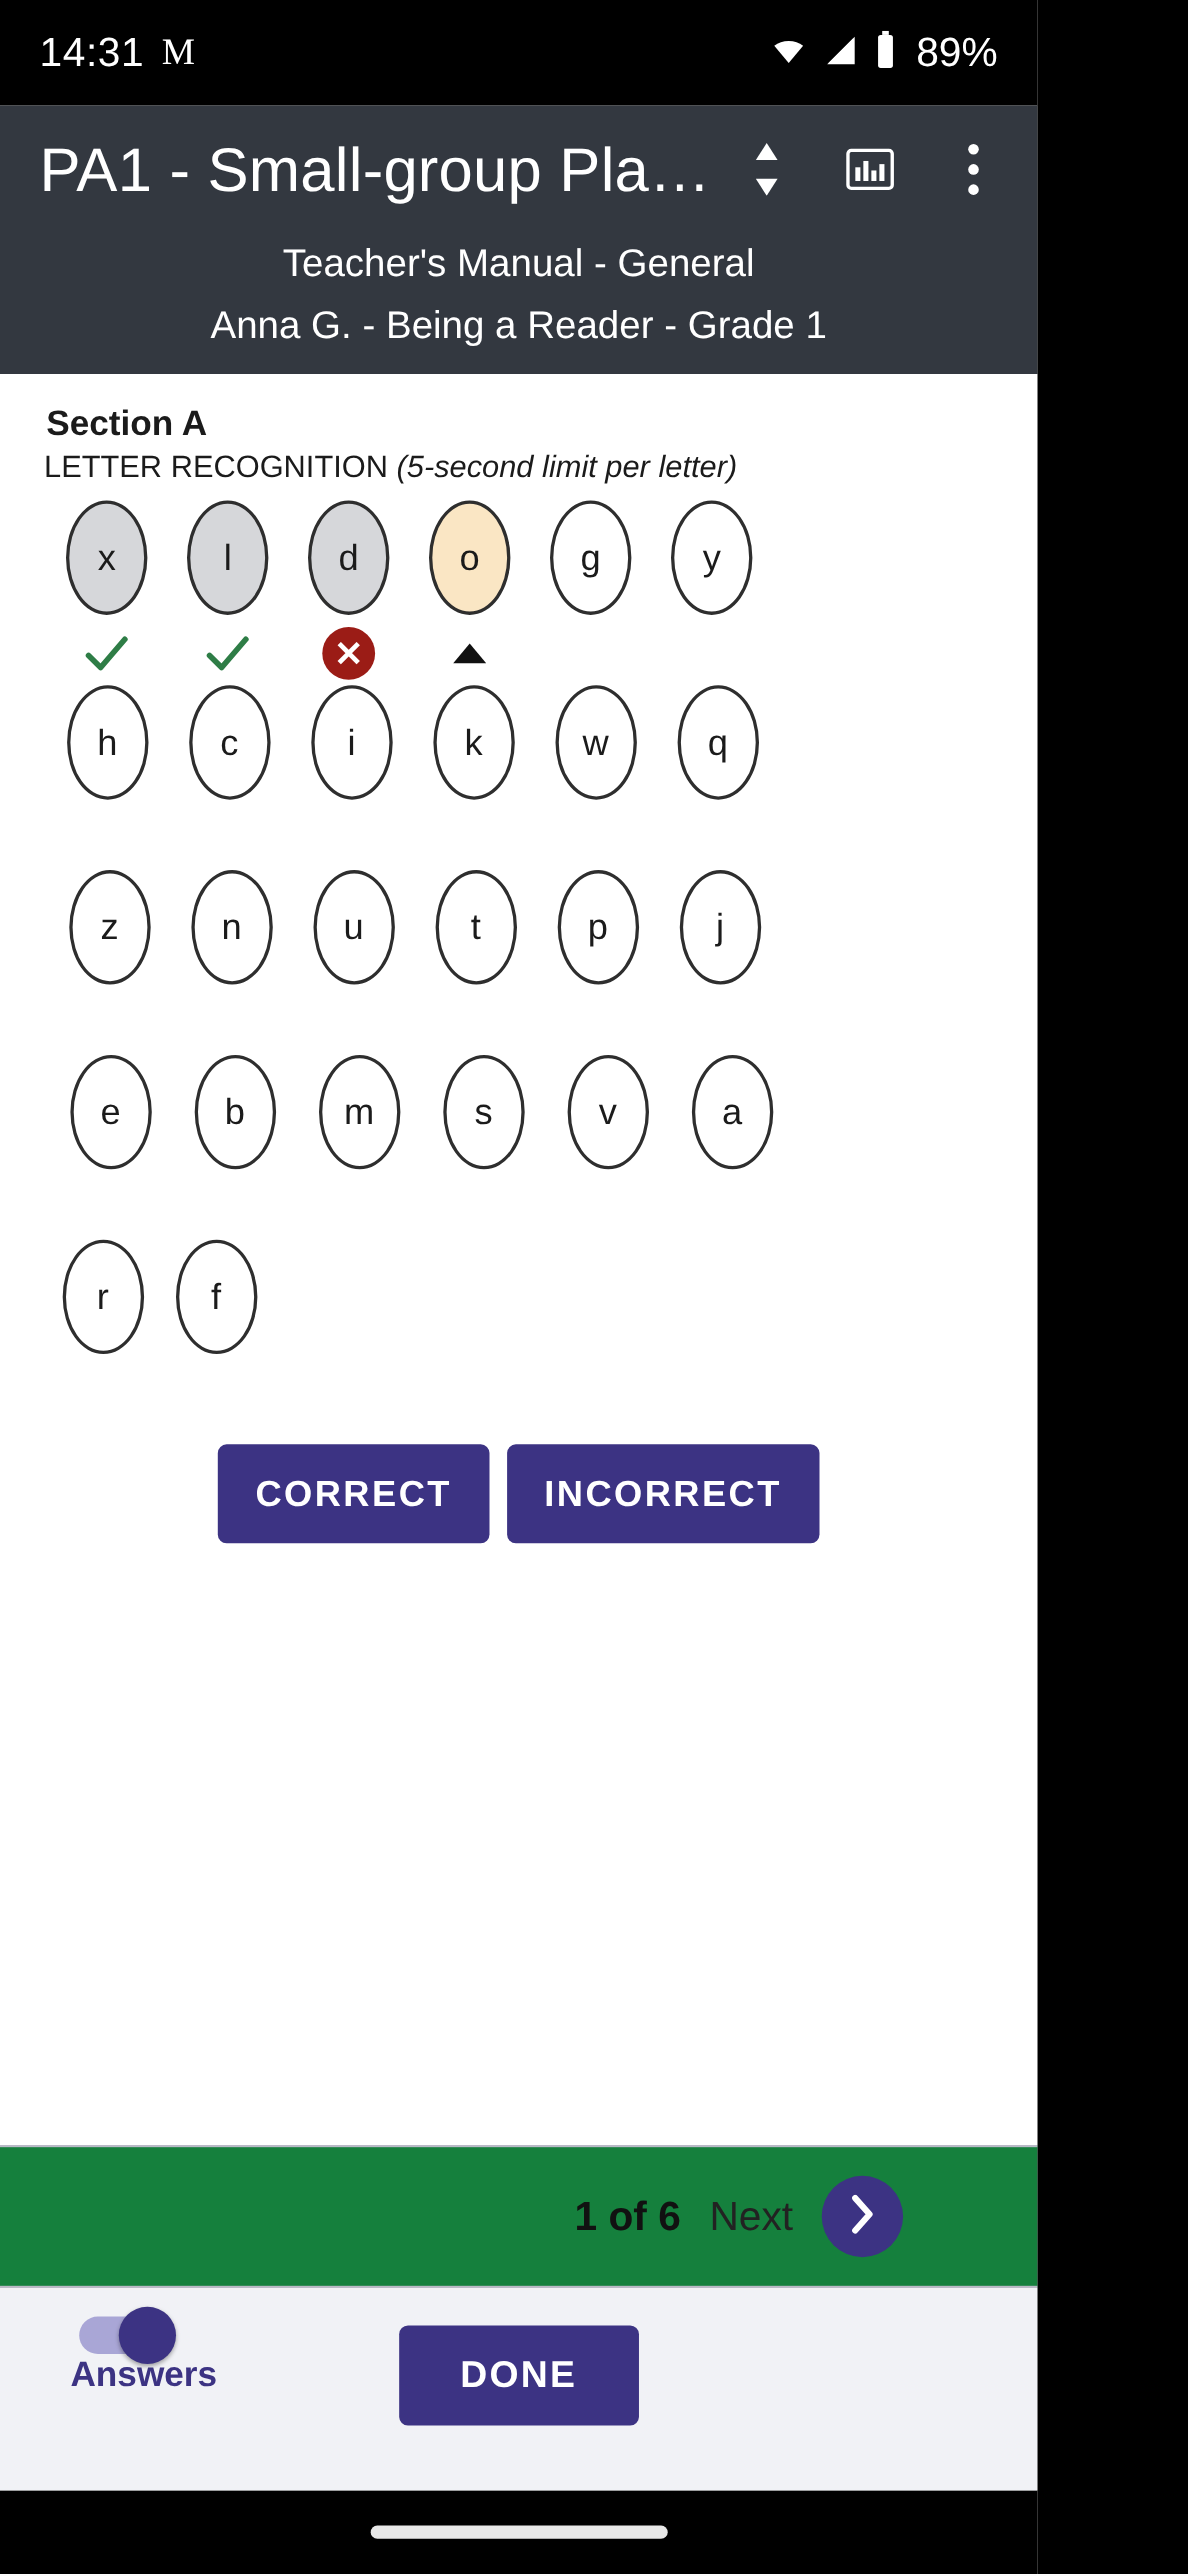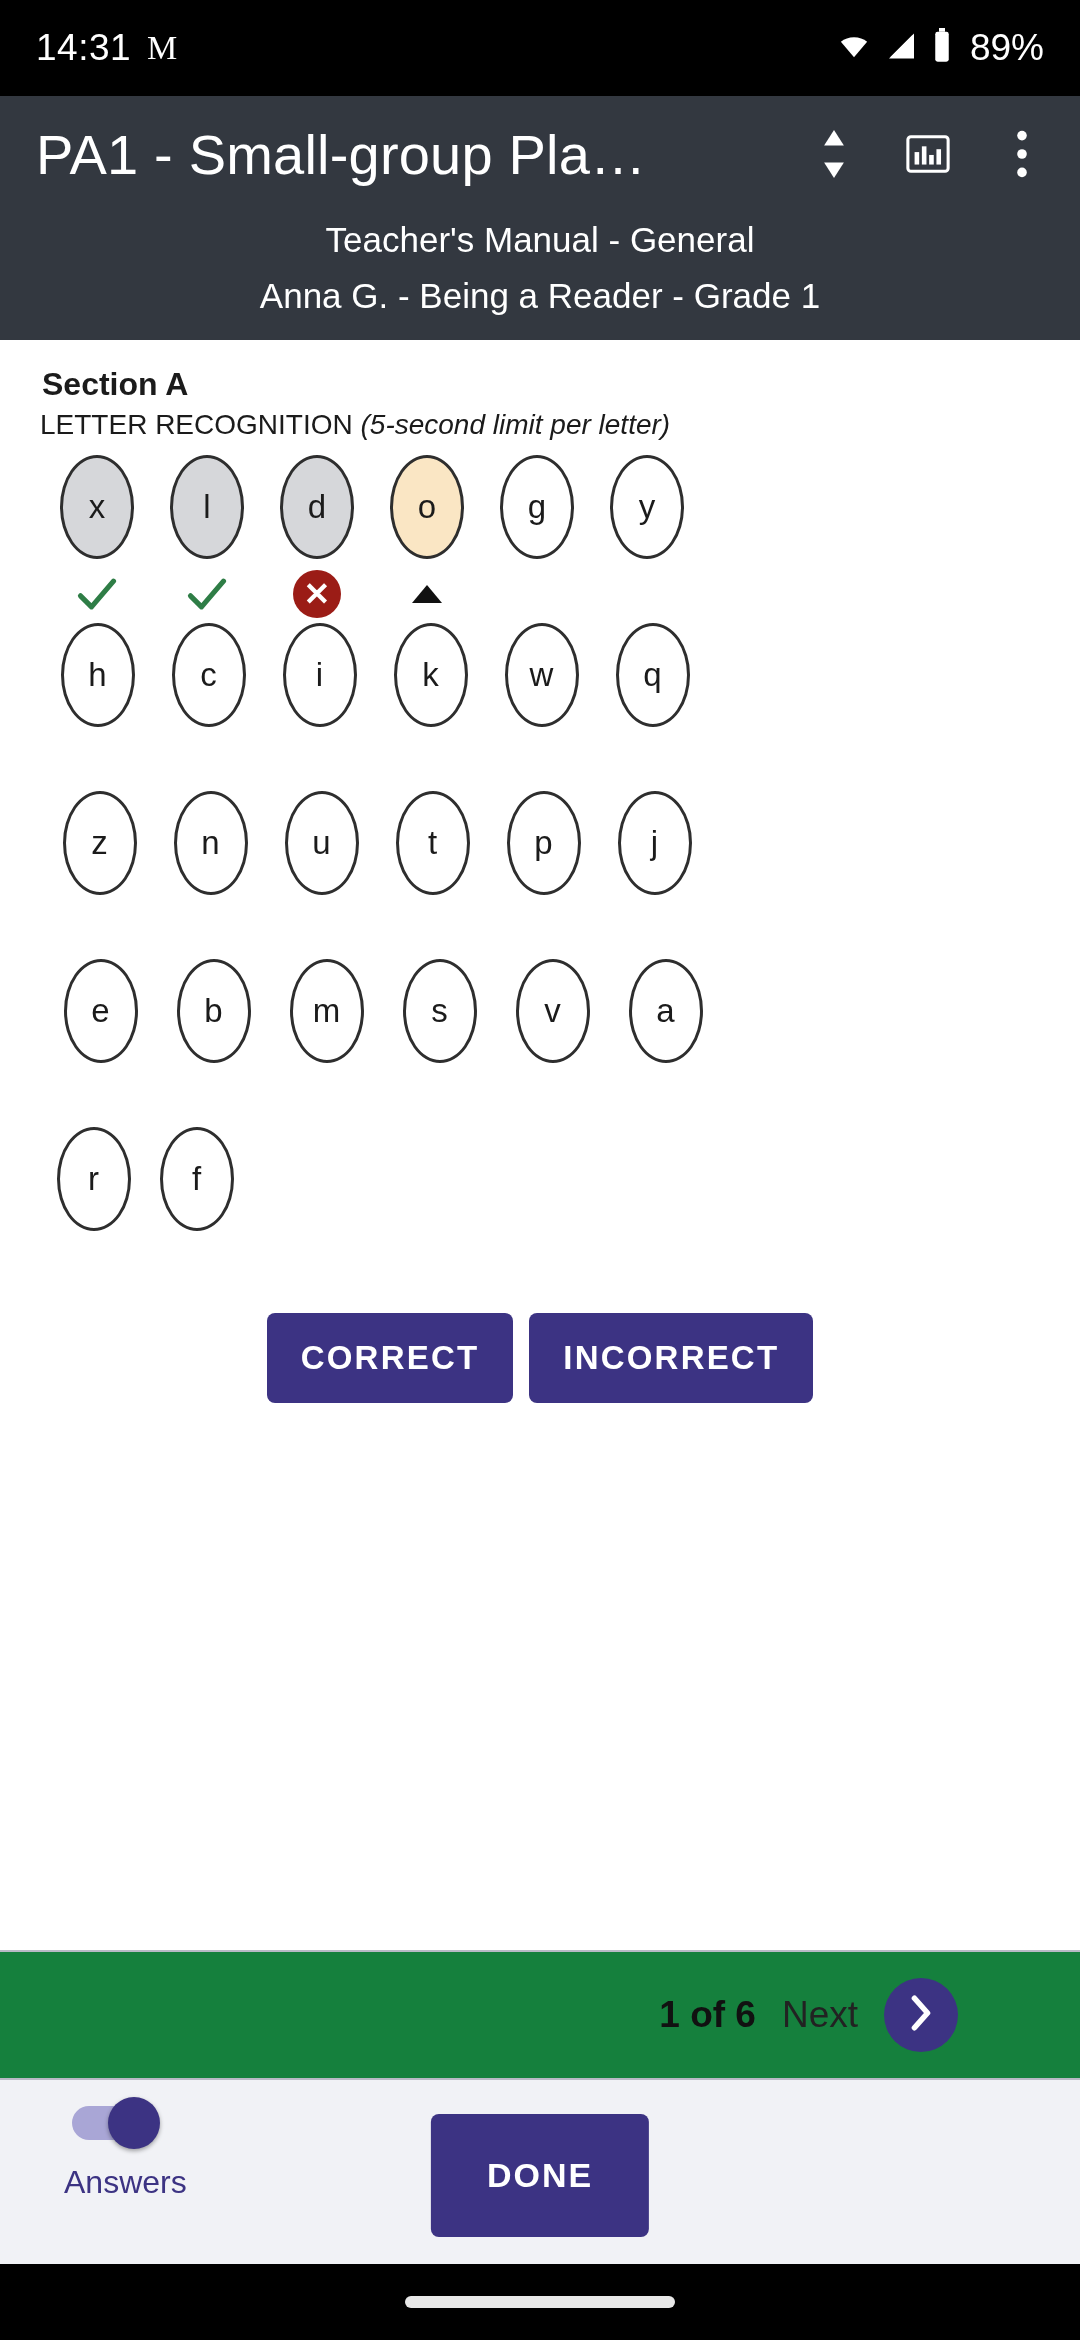--- a/index.html
+++ b/index.html
@@ -5,21 +5,21 @@
   * { box-sizing: border-box; margin: 0; padding: 0; }
   html, body {
     width: 1080px;
     height: 2340px;
     background: #000;
     font-family: "Liberation Sans", sans-serif;
     overflow: hidden;
   }
   .phone {
     position: relative;
-    width: 1080px;
+    width: 943px;
     height: 2340px;
     background: #ffffff;
     display: flex;
     flex-direction: column;
   }
 
   
   .statusbar {
     height: 96px;
     background: #000000;
@@ -221,36 +221,36 @@
   }
   .switch .knob {
     position: absolute;
     right: -8px; top: -9px;
     width: 52px; height: 52px;
     border-radius: 50%;
     background: #3c3383;
     box-shadow: 0 2px 4px rgba(0,0,0,.35);
   }
   .toggle-label {
-    margin-top: 24px;
     font-size: 32px;
     color: #3c3383;
+    font-weight: bold;
   }
   .done-btn {
     position: absolute;
     left: 50%;
     transform: translateX(-50%);
     background: #3c3383;
     color: #fff;
     border: none;
     border-radius: 8px;
     font-size: 34px;
     font-weight: bold;
     letter-spacing: 2px;
-    padding: 42px 56px;
+    padding: 26px 56px;
     top: 34px;
     font-family: "Liberation Sans", sans-serif;
   }
 
   
   .navbar {
     flex: 0 0 auto;
     height: 76px;
     background: #000000;
     display: flex;

